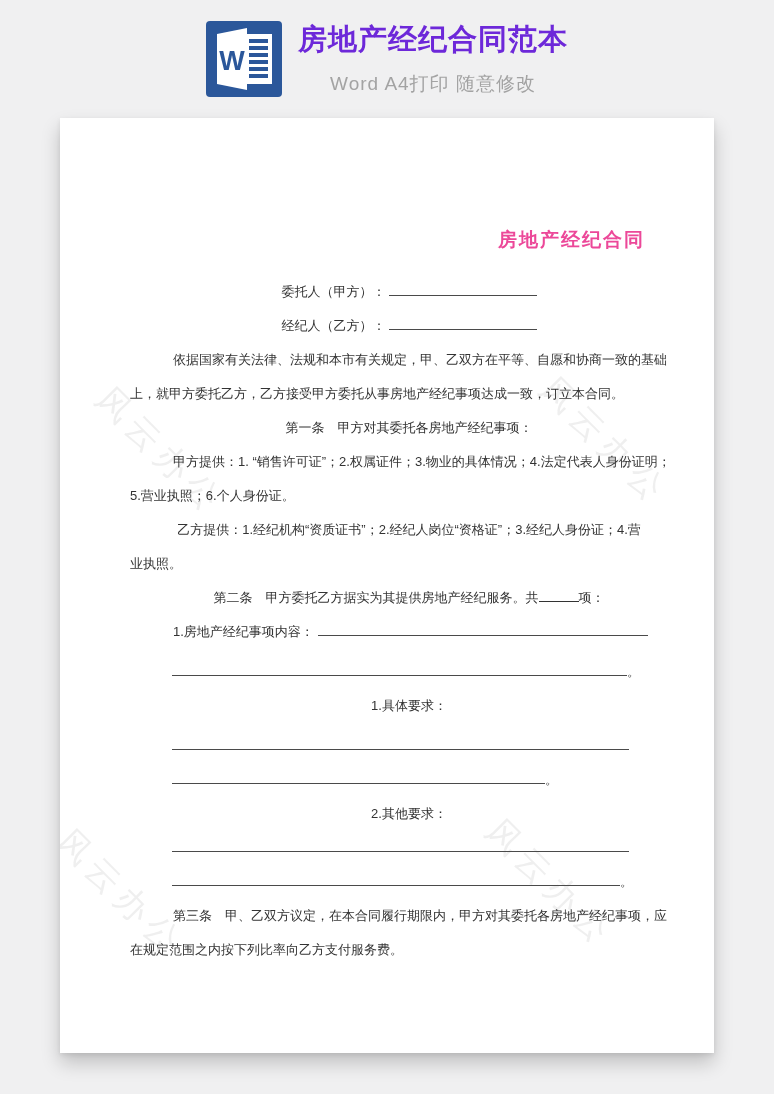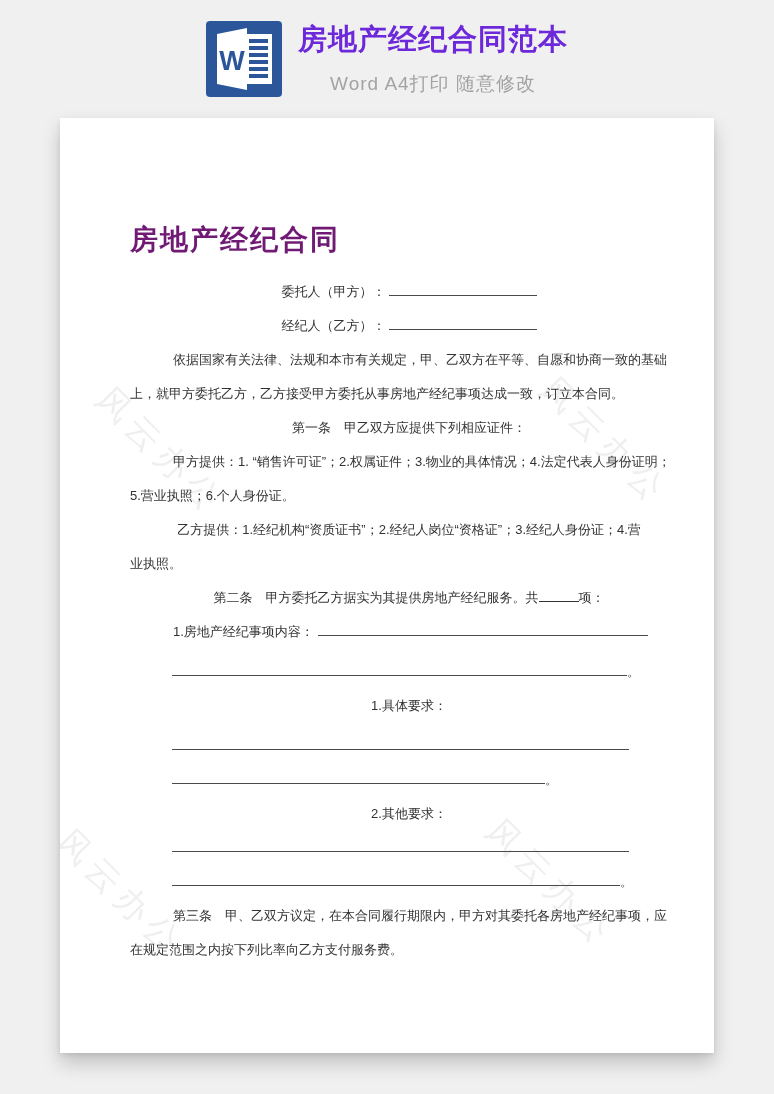--- a/index.html
+++ b/index.html
@@ -55,24 +55,24 @@
     white-space:nowrap;
     pointer-events:none;
     user-select:none;
   }
   .wm1 { left:18px;  top:310px; }
   .wm2 { left:462px; top:300px; }
   .wm3 { left:-22px; top:752px; }
   .wm4 { left:408px; top:742px; }
 
   .doc-title {
-    text-align:left;
-    font-size:28px;
+    text-align:right;
+    font-size:19px;
     font-weight:bold;
-    color:#701a75;
+    color:#ec4899;
     letter-spacing:2px;
     line-height:30px;
     margin-bottom:20px;
     position:relative;
   }
 
   .row {
     position:relative;
     font-size:13px;
     line-height:34px;
@@ -136,21 +136,21 @@
     <span>委托人（甲方）：</span><span class="uline u-party"></span>
   </div>
 
   <div class="row indent">
     <span>经纪人（乙方）：</span><span class="uline u-party"></span>
   </div>
 
   <div class="row indent">依据国家有关法律、法规和本市有关规定，甲、乙双方在平等、自愿和协商一致的基础</div>
   <div class="row">上，就甲方委托乙方，乙方接受甲方委托从事房地产经纪事项达成一致，订立本合同。</div>
 
-  <div class="row indent">第一条　甲乙双方应提供下列相应证件：</div>
+  <div class="row indent">第一条　甲方对其委托各房地产经纪事项：</div>
 
   <div class="row indent">甲方提供：1. “销售许可证”；2.权属证件；3.物业的具体情况；4.法定代表人身份证明；</div>
   <div class="row">5.营业执照；6.个人身份证。</div>
 
   <div class="row indent">乙方提供：1.经纪机构“资质证书”；2.经纪人岗位“资格证”；3.经纪人身份证；4.营</div>
   <div class="row">业执照。</div>
 
   <div class="row indent">
     <span>第二条　甲方委托乙方据实为其提供房地产经纪服务。共</span><span class="uline u-blank"></span><span>项：</span>
   </div>

